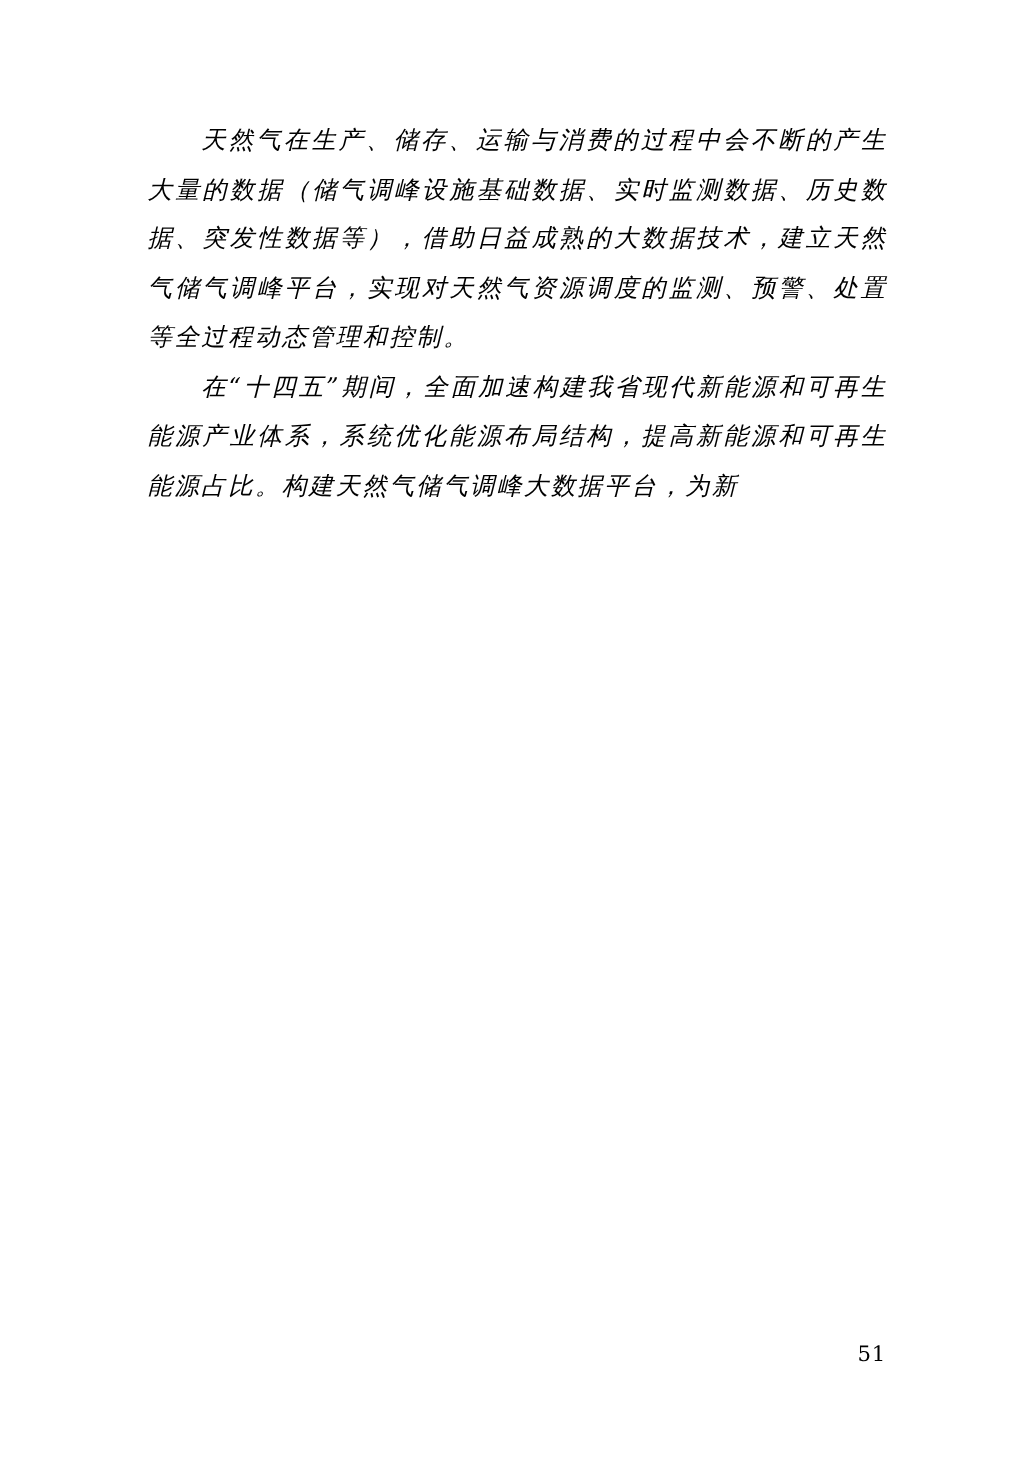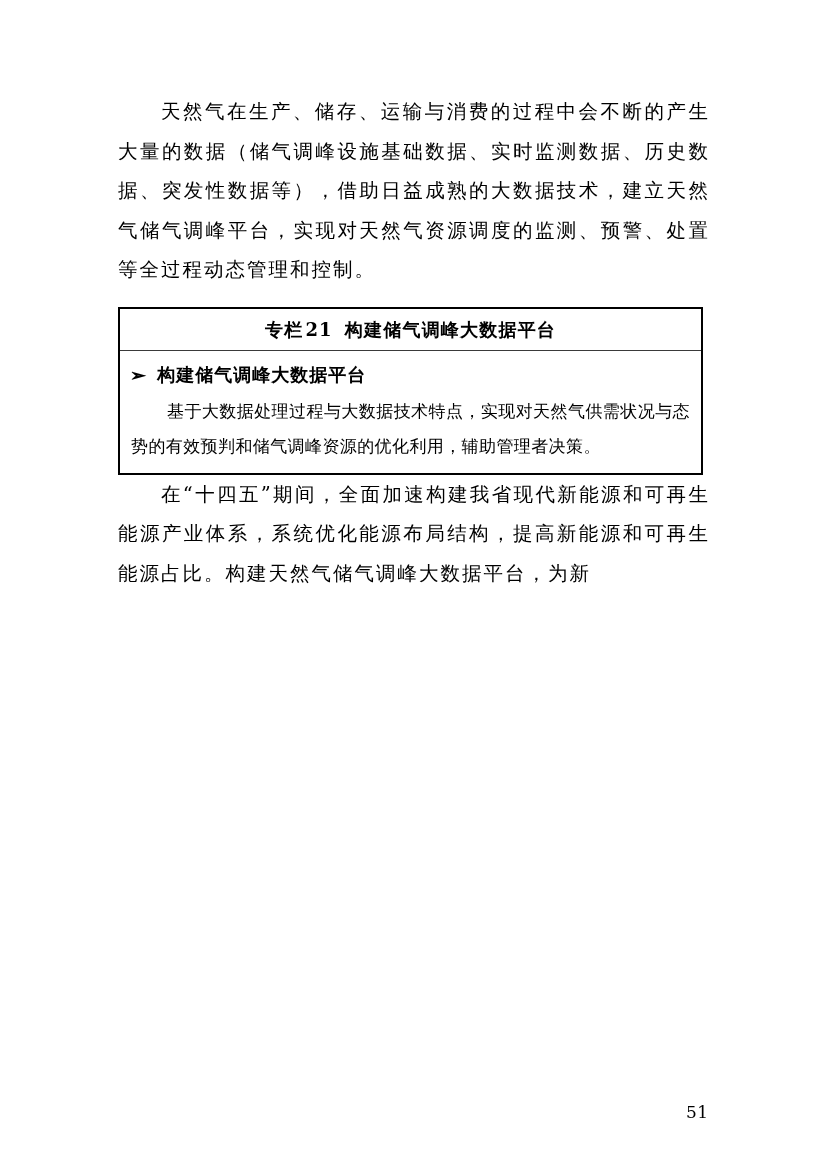--- a/index.html
+++ b/index.html
@@ -41,20 +41,21 @@
   
   .para {
     font-size: 19.5px;
     line-height: 39.5px;
     letter-spacing: 2.0px;
     text-align: justify;
     text-justify: inter-character;
     text-indent: 43px;
     margin: 0;
     word-break: break-all;
+    font-style: italic;
   }
 
   
   .callout {
     margin-top: 17px;
     border: 2.2px solid #000000;
     box-sizing: border-box;
     width: 585px;
   }
   .callout-title {
@@ -109,49 +110,37 @@
     white-space: nowrap;
   }
   .section-heading .sec-num {
     padding-right: 12px;
   }
 
   
   .page-number {
     position: absolute;
     left: 686px;
-    top: 1102px;
+    top: 1074px;
     font-size: 17px;
     letter-spacing: 0.5px;
   }
 </style>
 </head>
 <body>
 
 <div class="page">
 
   <div class="content">
 
 
     <p class="para">天然气在生产、储存、运输与消费的过程中会不断的产生大量的数据（储气调峰设施基础数据、实时监测数据、历史数据、突发性数据等），借助日益成熟的大数据技术，建立天然气储气调峰平台，实现对天然气资源调度的监测、预警、处置等全过程动态管理和控制。</p>
 
 
 
-    <div class="callout">
-      <div class="callout-title">
-        <span>专栏</span><span class="num">21</span><span>构建储气调峰大数据平台</span>
-      </div>
-      <div class="callout-body">
-        <div class="callout-bullet">
-          <span class="arrow">➢</span>
-          <span>构建储气调峰大数据平台</span>
-        </div>
-        <p class="callout-para">基于大数据处理过程与大数据技术特点，实现对天然气供需状况与态势的有效预判和储气调峰资源的优化利用，辅助管理者决策。</p>
-      </div>
-    </div>
 
 
     <p class="para">在“十四五”期间，全面加速构建我省现代新能源和可再生能源产业体系，系统优化能源布局结构，提高新能源和可再生能源占比。构建天然气储气调峰大数据平台，为新</p>
 
   </div>
 
   <div class="page-number">51</div>
 
 </div>
 

